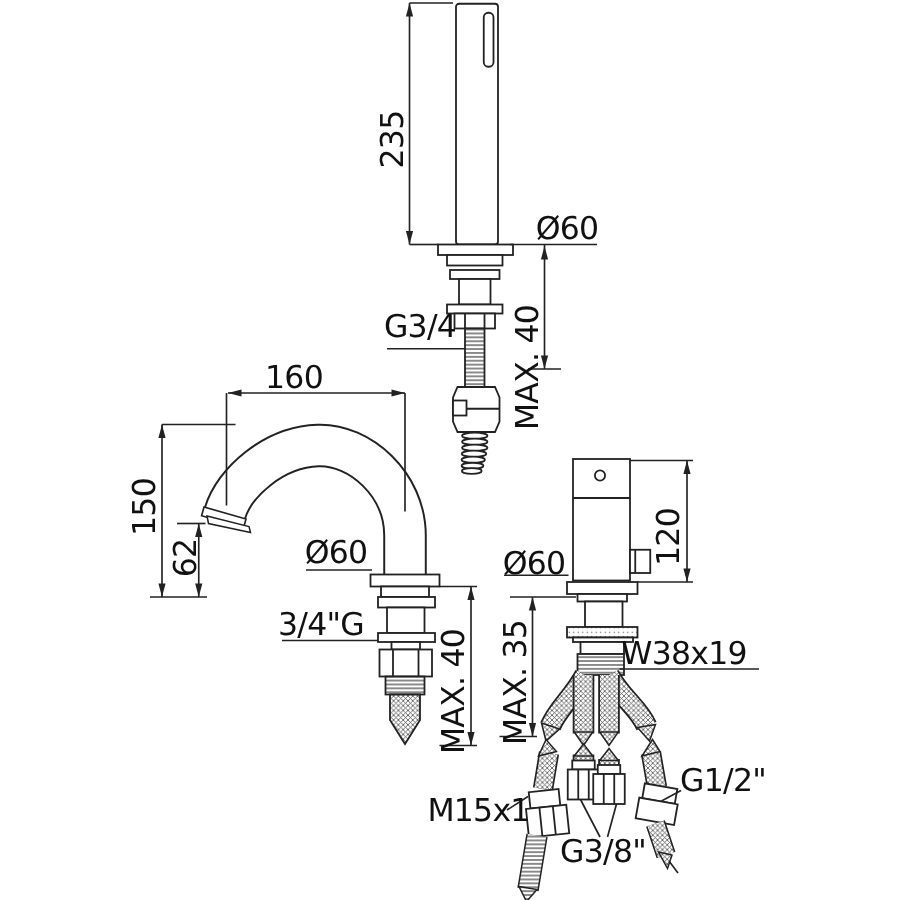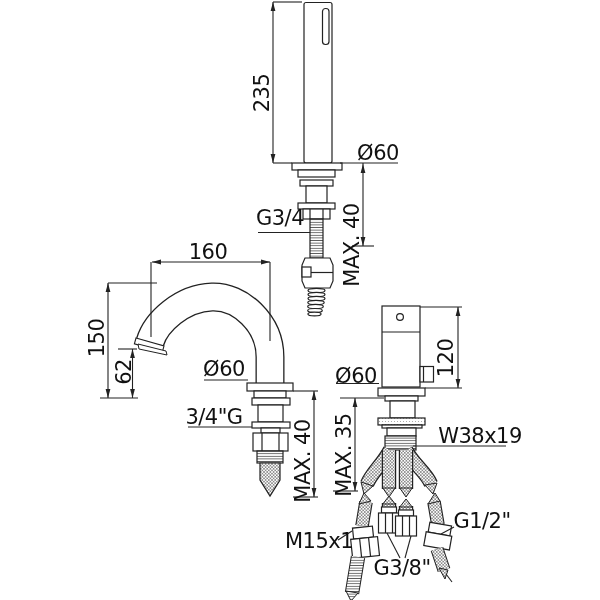--- a/index.html
+++ b/index.html
@@ -228,28 +228,28 @@
     <polygon points="355,398 352.6,407 357.4,407"></polygon>
     <polygon points="355,491 352.6,482 357.4,482"></polygon>
   </g>
 </svg>
 
 <div class="dim-label rot" style="left:262px;top:93px">235</div>
 <div class="dim-label" style="left:378px;top:153px">Ø60</div>
 <div class="dim-label" style="left:280px;top:218px">G3/4</div>
 <div class="dim-label rot" style="left:352px;top:245px">MAX. 40</div>
 
-<div class="dim-label" style="left:208px;top:252px">160</div>
+<div class="dim-label" style="left:196px;top:252px">160</div>
 <div class="dim-label rot" style="left:97px;top:338px">150</div>
 <div class="dim-label rot" style="left:124px;top:372px">62</div>
 <div class="dim-label" style="left:224px;top:369px">Ø60</div>
 <div class="dim-label" style="left:214px;top:417px">3/4"G</div>
 <div class="dim-label rot" style="left:303px;top:461px">MAX. 40</div>
 
 <div class="dim-label rot" style="left:446px;top:358px">120</div>
 <div class="dim-label" style="left:356px;top:376px">Ø60</div>
 <div class="dim-label rot" style="left:344px;top:455px">MAX. 35</div>
-<div class="dim-label" style="left:480px;top:436px">W38x19</div>
+<div class="dim-label" style="left:456px;top:436px">W38x19</div>
 
 <div class="dim-label" style="left:482px;top:521px">G1/2"</div>
 <div class="dim-label" style="left:319px;top:541px">M15x1</div>
 <div class="dim-label" style="left:402px;top:568px">G3/8"</div>
 </div>
 
 </body></html>

